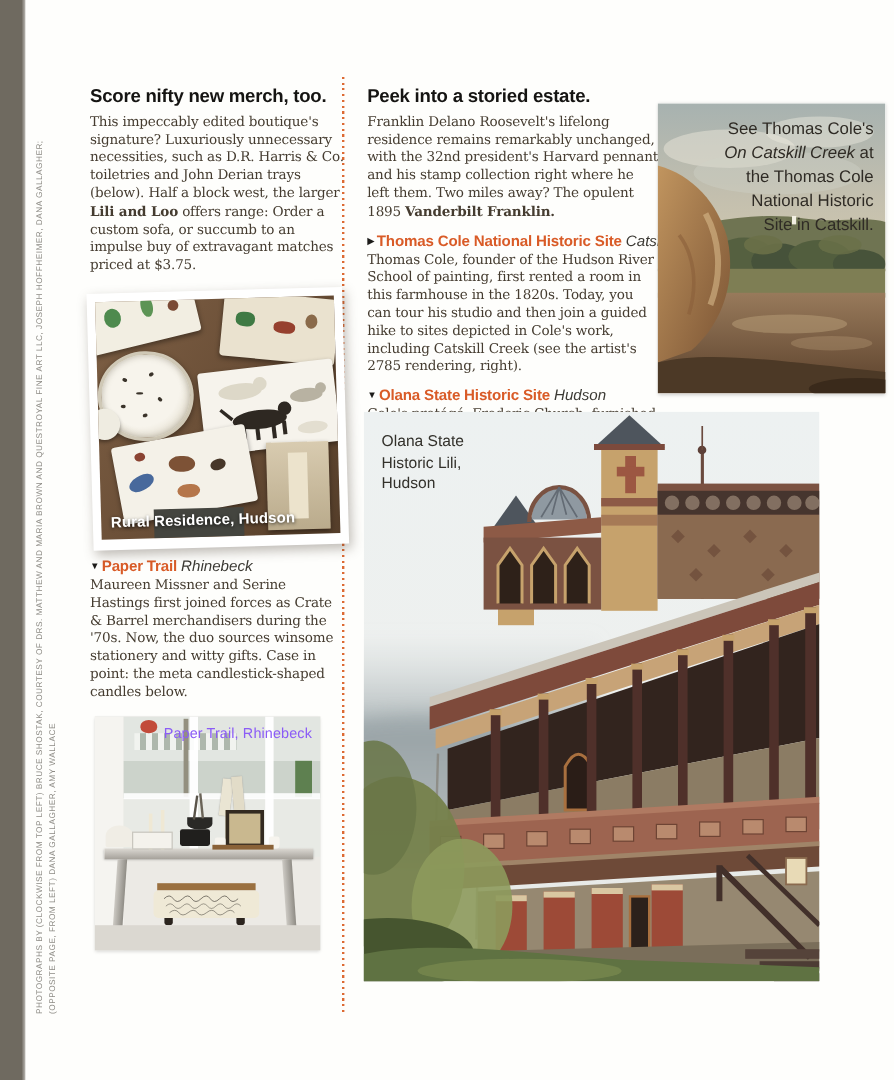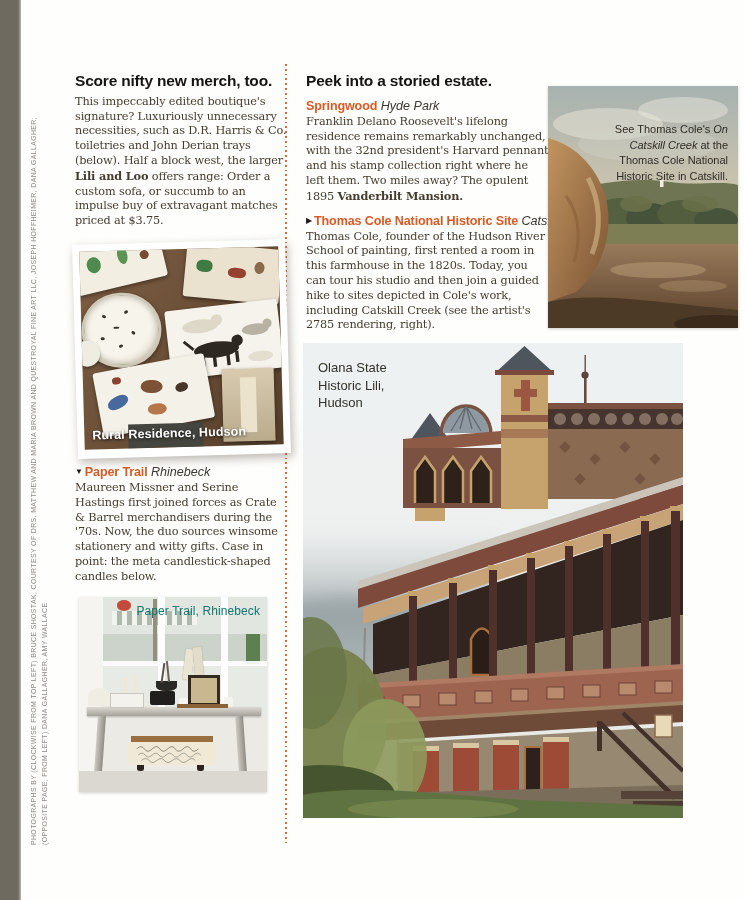--- a/index.html
+++ b/index.html
@@ -52,27 +52,27 @@
     border:3px solid #cfc8b6;box-shadow:0 2px 5px rgba(0,0,0,.4), inset 0 0 6px rgba(90,80,60,.4);}
   .speck{position:absolute;width:4px;height:2.5px;border-radius:50%;background:#3a332a;}
   .bug{position:absolute;border-radius:50% / 58%;}
   .cap-light{position:absolute;left:8px;bottom:7px;color:#fff;font-size:12.5px;font-weight:700;
     letter-spacing:.1px;text-shadow:0 1px 3px rgba(0,0,0,.75);}
 
   
   .fig-paper{position:relative;width:188px;height:195px;margin-top:12px;background:#eceae5;
     overflow:hidden;box-shadow:0 1px 3px rgba(0,0,0,.18);}
   .pp{position:absolute;}
-  .cap-dark{position:absolute;right:7px;top:7px;color:#0f766e;font-size:12px;letter-spacing:.1px;}
+  .cap-dark{position:absolute;right:7px;top:7px;color:#8b5cf6;font-size:12px;letter-spacing:.1px;}
 
   
   .fig-painting{position:absolute;left:548px;top:86px;width:190px;height:242px;overflow:hidden;
     box-shadow:0 1px 3px rgba(0,0,0,.2);}
-  .painting-cap{position:absolute;right:10px;top:36px;width:128px;text-align:right;
-    color:#2f2b25;font-size:11px;line-height:1.42;}
+  .painting-cap{position:absolute;right:10px;top:12px;width:128px;text-align:right;
+    color:#2f2b25;font-size:14px;line-height:1.42;}
   .painting-cap .i{font-style:italic;}
 
   
   .fig-olana{position:absolute;left:303px;top:343px;width:380px;height:475px;overflow:hidden;}
   .olana-cap{position:absolute;left:15px;top:16px;color:#33312b;font-size:13px;line-height:1.35;
     white-space:pre-line;}
 
   .abs-fill{position:absolute;inset:0;width:100%;height:100%;}
 
   
@@ -202,25 +202,21 @@
         <div class="pp" style="left:78%;top:82%;width:8%;height:18%;background:#2b241e;border-radius:0 0 40% 40%;"></div>
       </div>
       <div class="pp" style="left:0;top:89.5%;width:100%;height:10.5%;background:#dbd8d1;"></div>
       <figcaption class="cap-dark">Paper Trail, Rhinebeck</figcaption>
     </figure>
   </section>
 
   <section class="col col-right">
     <h2 class="sec-head">Peek into a storied estate.</h2>
 
-    <div class="entry-head">
-      <span>Springwood</span>
-      <span class="loc">Hyde Park</span>
-    </div>
-    <p class="body"><span>Franklin Delano Roosevelt's lifelong residence remains remarkably unchanged, with the 32nd president's Harvard pennant and his stamp collection right where he left them. Two miles away? The opulent 1895 </span><span class="b">Vanderbilt Mansion.</span></p>
+    <p class="body"><span>Franklin Delano Roosevelt's lifelong residence remains remarkably unchanged, with the 32nd president's Harvard pennant and his stamp collection right where he left them. Two miles away? The opulent 1895 </span><span class="b">Vanderbilt Franklin.</span></p>
 
     <div class="entry-head">
       <span class="marker">▶</span><span>Thomas Cole National Historic Site</span>
       <span class="loc">Catskill</span>
     </div>
     <p class="body"><span>Thomas Cole, founder of the Hudson River School of painting, first rented a room in this farmhouse in the 1820s. Today, you can tour his studio and then join a guided hike to sites depicted in Cole's work, including Catskill Creek (see the artist's 2785 rendering, </span><span class="i">right</span><span>).</span></p>
 
     <div class="entry-head">
       <span class="marker">▼</span><span>Olana State Historic Site</span>
       <span class="loc">Hudson</span>

